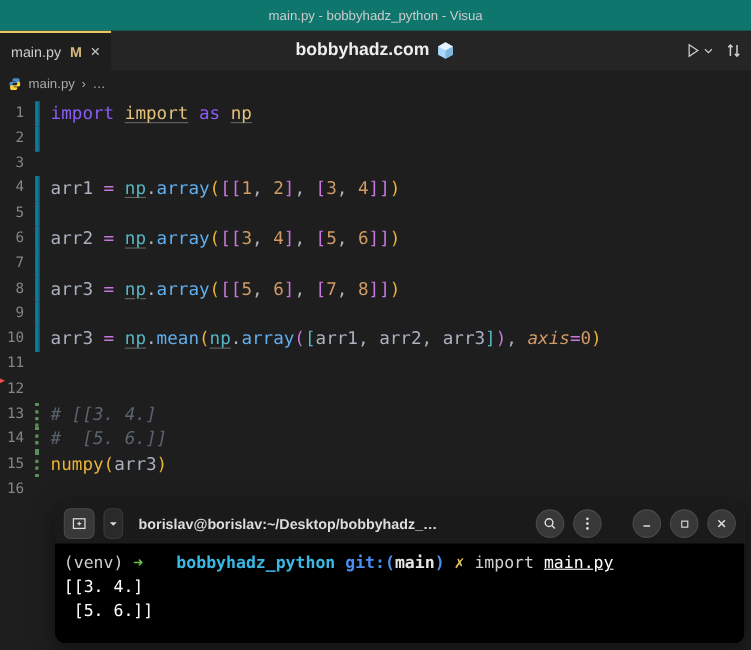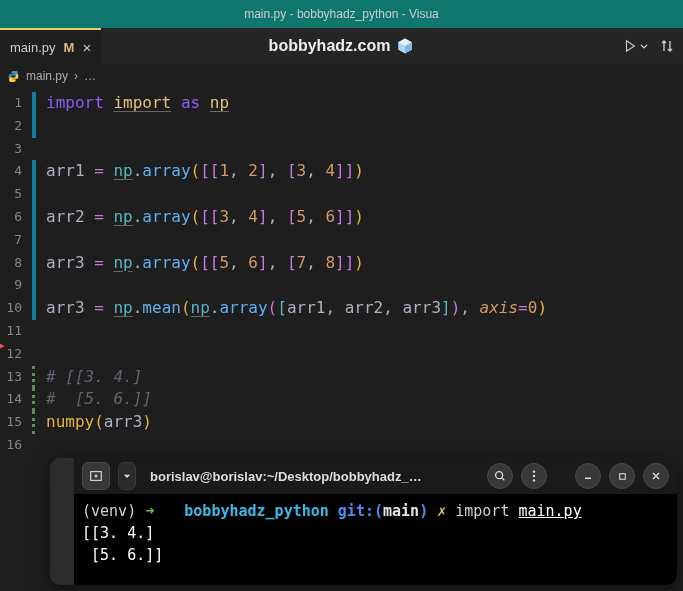--- a/index.html
+++ b/index.html
@@ -126,21 +126,21 @@
     font-size: 11px;
   }
 
   .terminal {
     position: absolute;
     left: 50px; right: 6px; top: 458px; bottom: 6px;
     background: #2c2c2c;
     border-radius: 10px;
     box-shadow: 0 4px 20px rgba(0,0,0,.5);
     overflow: hidden;
-    display: flex; flex-direction: column; padding-left: 24px;
+    display: flex; flex-direction: column;
   }
   .term-header {
     height: 36px;
     background: #1a1a1a;
     display: flex; align-items: center;
     padding: 0 8px;
     gap: 8px;
   }
   .th-btn {
     width: 28px; height: 28px;

